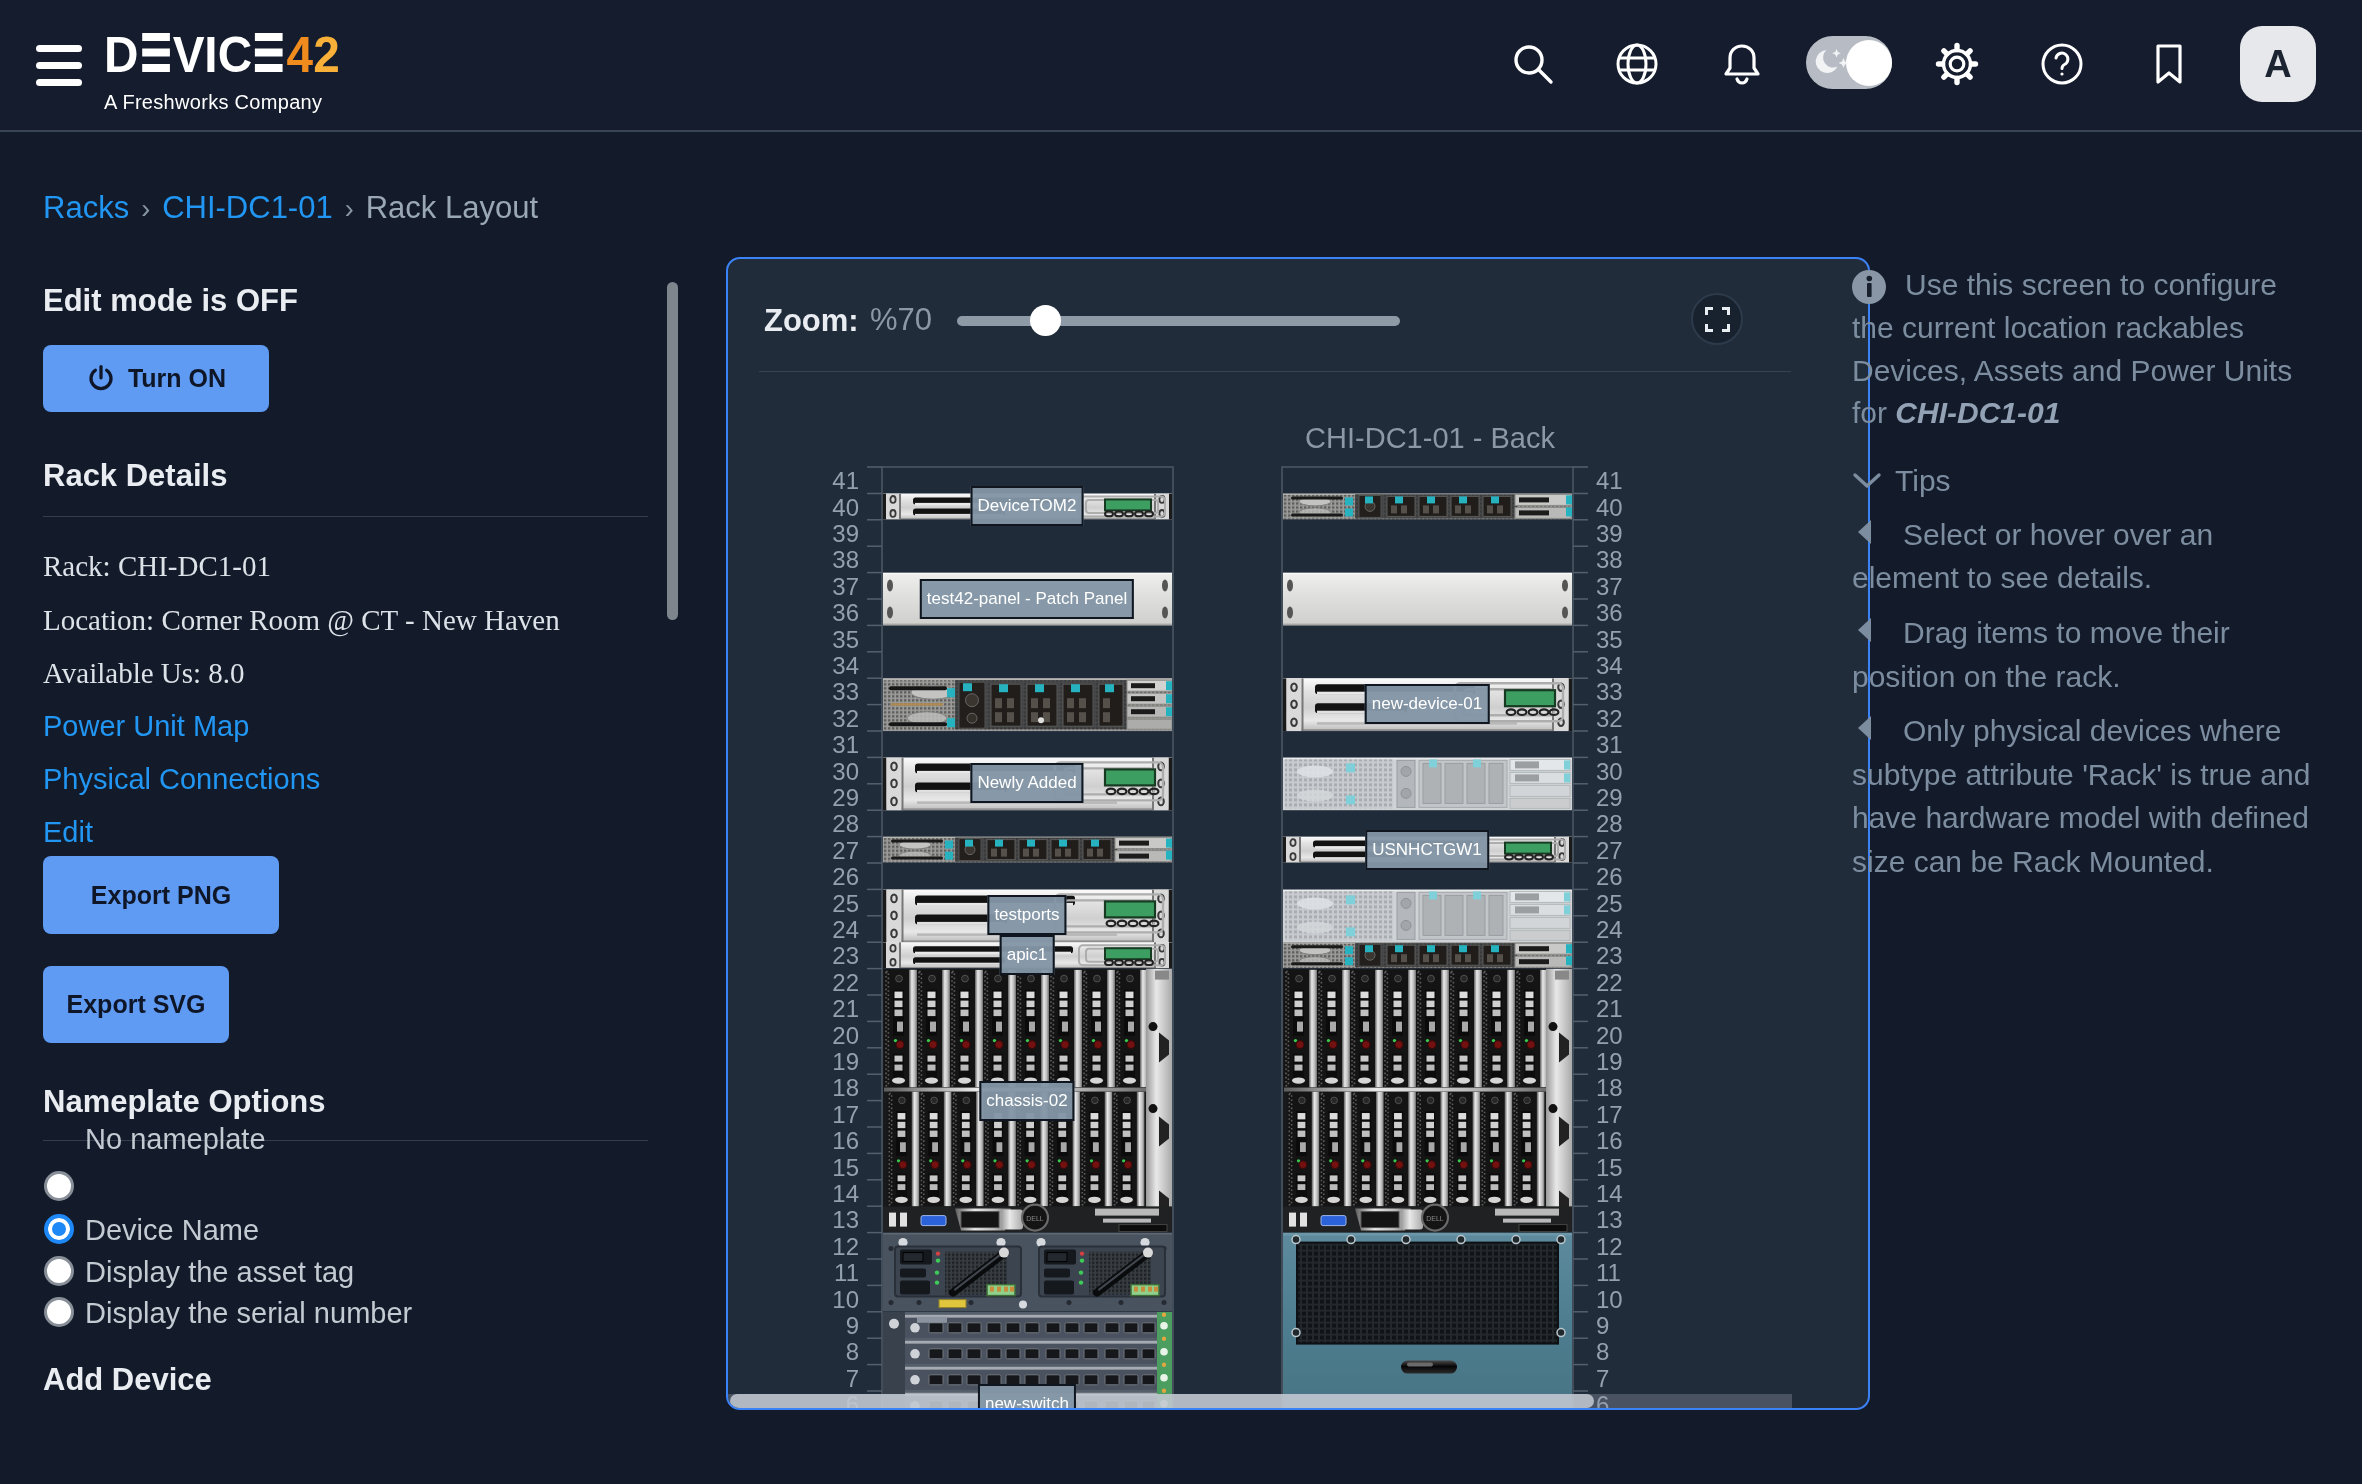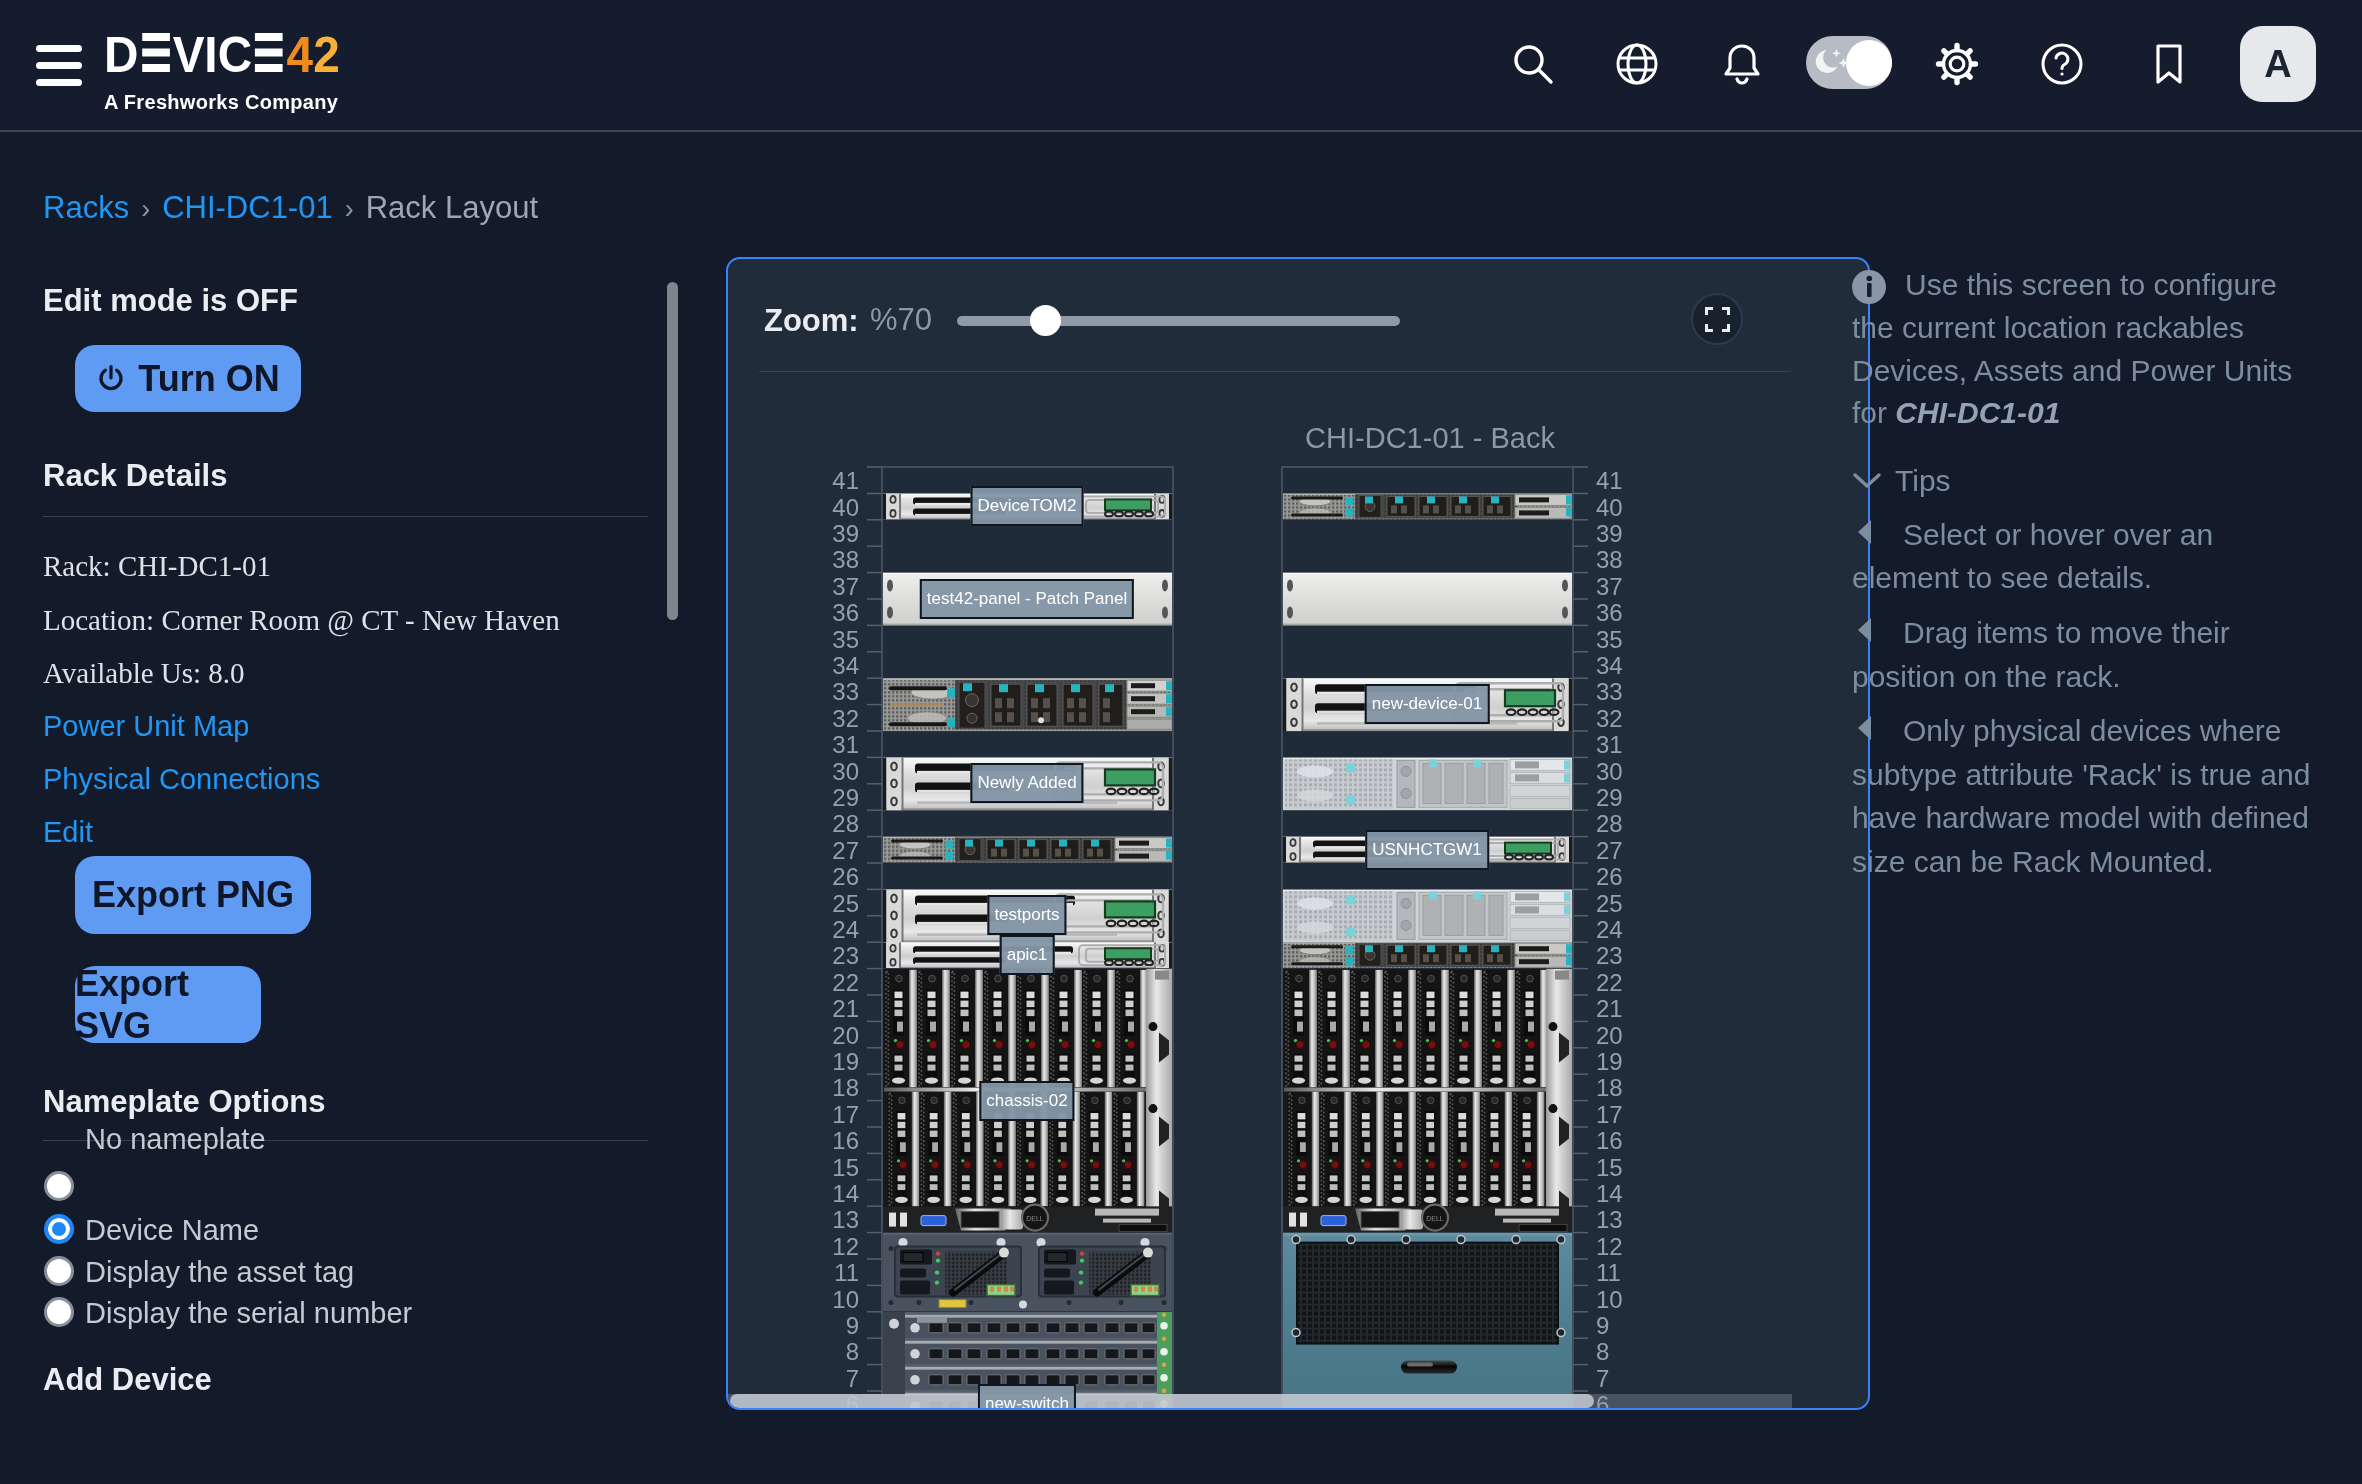--- a/index.html
+++ b/index.html
@@ -11,22 +11,22 @@
     background:#141c2d; border-bottom:2px solid #3a4553; }
   .navicon { position:absolute; top:41px; width:46px; height:46px; }
   
   #crumb { position:absolute; left:43px; top:190px; font-size:31px; color:#9aa7b5; }
   #crumb a { color:#2196f3; text-decoration:none; }
   #crumb .sep { color:#8a97a5; padding:0 12px; font-size:27px; }
   
   .h1 { font-weight:bold; color:#e9edf2; font-size:31px; }
   .txt { color:#dde2e8; font-size:29px;font-family:Liberation Serif, serif; }
   .link { color:#2196f3; font-size:29px; }
-  .btn { position:absolute; background:#5f9af3; border-radius:20px; color:#0e1627;
-     font-weight:bold; font-size:36px; display:flex; align-items:center; justify-content:center;margin-left:32px; }
+  .btn { position:absolute; background:#5f9af3; border-radius:8px; color:#0e1627;
+     font-weight:bold; font-size:25px; display:flex; align-items:center; justify-content:center; }
   .hr { position:absolute; height:1px; background:#333e4e; }
   .radio { position:absolute; width:30px; height:30px; border-radius:50%;
      background:#fff; border:3px solid #888f98; }
   .radio.sel { background:#1e88f7; border:4px solid #1e88f7; box-shadow:inset 0 0 0 4px #fff; }
   .rlabel { position:absolute; color:#c3cad2; font-size:29px; }
   
   #panel { position:absolute; left:726px; top:257px; width:1144px; height:1153px;
      background:#212c3b; border-radius:14px; border:2px solid #3b82f6; overflow:hidden; }
   .gray { color:#8c98a6; }
   .plate { position:absolute; z-index:3; background:rgba(131,150,165,0.96); border:2px solid #10161f;
@@ -60,21 +60,21 @@
         <g>
               <rect x="158" y="7" width="29" height="8"></rect>
               <rect x="158" y="22.5" width="29" height="8"></rect>
               <rect x="158" y="38" width="29" height="8"></rect>
             </g>
         <text x="191" y="46" fill="#f08c1e">4</text>
         <text x="219" y="46" fill="#f9b038">2</text>
       </g>
       </g>
     </svg>
-    <div style="color:#fff;font-size:20px;font-weight:bold;margin-top:3px;letter-spacing:0.3px">A Freshworks Company</div>
+    <div style="color:#fff;font-size:20px;font-weight:normal;margin-top:3px;letter-spacing:0.3px">A Freshworks Company</div>
   </div>
 
   <svg class="navicon" style="left:1510px" viewBox="0 0 46 46" fill="none" stroke="#fff" stroke-width="3.4">
     <circle cx="19" cy="19" r="13"></circle>
       <line x1="29" y1="29" x2="41" y2="41" stroke-linecap="round"></line>
   </svg>
   <svg class="navicon" style="left:1614px" viewBox="0 0 46 46" fill="none" stroke="#fff" stroke-width="3">
     <circle cx="23" cy="23" r="19"></circle>
       <ellipse cx="23" cy="23" rx="9" ry="19"></ellipse>
     <line x1="4" y1="17" x2="42" y2="17"></line>

